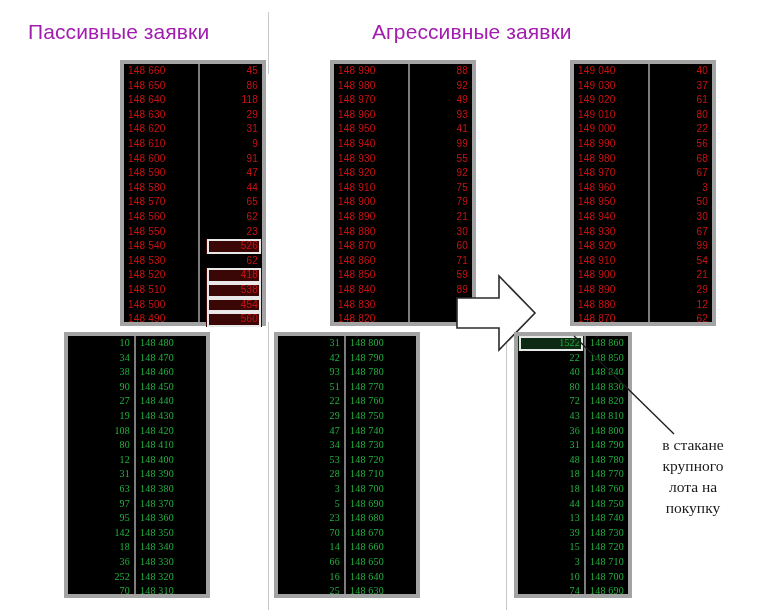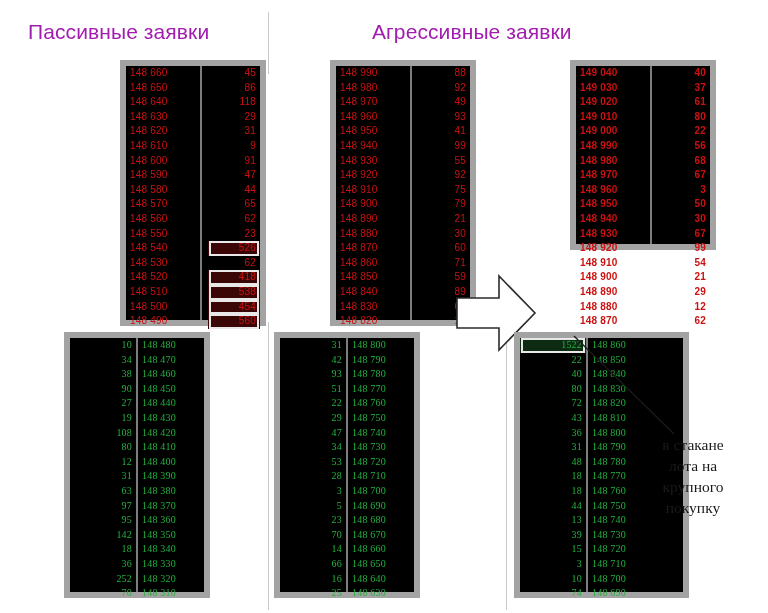--- a/index.html
+++ b/index.html
@@ -106,21 +106,21 @@
   }
   .ask .cell.boxed {
     background: #3a0606;
   }
   .bid .cell.boxed {
     background: #0d2a12;
   }
 
   
   .book-ask, .book-bid {
-    border: 6px solid #a3a3a3;
+    border: 4px solid #a3a3a3;
   }
 
   
   #flow-arrow {
     position: absolute;
     left: 455px;
     top: 272px;
     width: 84px;
     height: 82px;
   }
@@ -332,21 +332,21 @@
         <div class="cell price">148 650</div>
         <div class="cell price">148 640</div>
         <div class="cell price">148 630</div>
       </div>
   </div>
 
   <svg id="flow-arrow" viewBox="0 0 84 82">
     <polygon points="2,26 44,26 44,4 80,41 44,78 44,56 2,56" fill="#ffffff" stroke="#2b2b2b" stroke-width="1.6" stroke-linejoin="miter"></polygon>
   </svg>
 
-  <div class="book book-ask ask" id="book-2-ask" style="left:570px; top:60px; width:146px; height:190px;font-weight:bold;">
+  <div class="book book-ask ask" id="book-2-ask" style="left:570px; top:60px; width:146px; height:266px;">
     <div class="col col-price" style="flex:0 0 74px;">
         <div class="cell price">149 040</div>
         <div class="cell price">149 030</div>
         <div class="cell price">149 020</div>
         <div class="cell price">149 010</div>
         <div class="cell price">149 000</div>
         <div class="cell price">148 990</div>
         <div class="cell price">148 980</div>
         <div class="cell price">148 970</div>
         <div class="cell price">148 960</div>
@@ -376,21 +376,21 @@
         <div class="cell qty">67</div>
         <div class="cell qty">99</div>
         <div class="cell qty">54</div>
         <div class="cell qty">21</div>
         <div class="cell qty">29</div>
         <div class="cell qty">12</div>
         <div class="cell qty">62</div>
       </div>
   </div>
 
-  <div class="book book-bid bid" id="book-2-bid" style="left:514px; top:332px; width:175px; height:266px;">
+  <div class="book book-bid bid" id="book-2-bid" style="left:514px; top:332px; width:118px; height:266px;">
     <div class="col col-qty" style="flex:0 0 66px;">
         <div class="cell qty boxed">1522</div>
         <div class="cell qty">22</div>
         <div class="cell qty">40</div>
         <div class="cell qty">80</div>
         <div class="cell qty">72</div>
         <div class="cell qty">43</div>
         <div class="cell qty">36</div>
         <div class="cell qty">31</div>
         <div class="cell qty">48</div>
@@ -426,18 +426,18 @@
         <div class="cell price">148 690</div>
       </div>
   </div>
 
   <svg id="callout-line" viewBox="0 0 132 112">
     <line x1="26" y1="6" x2="126" y2="104" stroke="#1a1a1a" stroke-width="1.3"></line>
   </svg>
 
   <div id="callout-text">
       <div>в стакане</div>
+      <div>крупного</div>
       <div>лота на</div>
-      <div>крупного</div>
       <div>покупку</div>
     </div>
 
 </div>
 
 </body></html>

